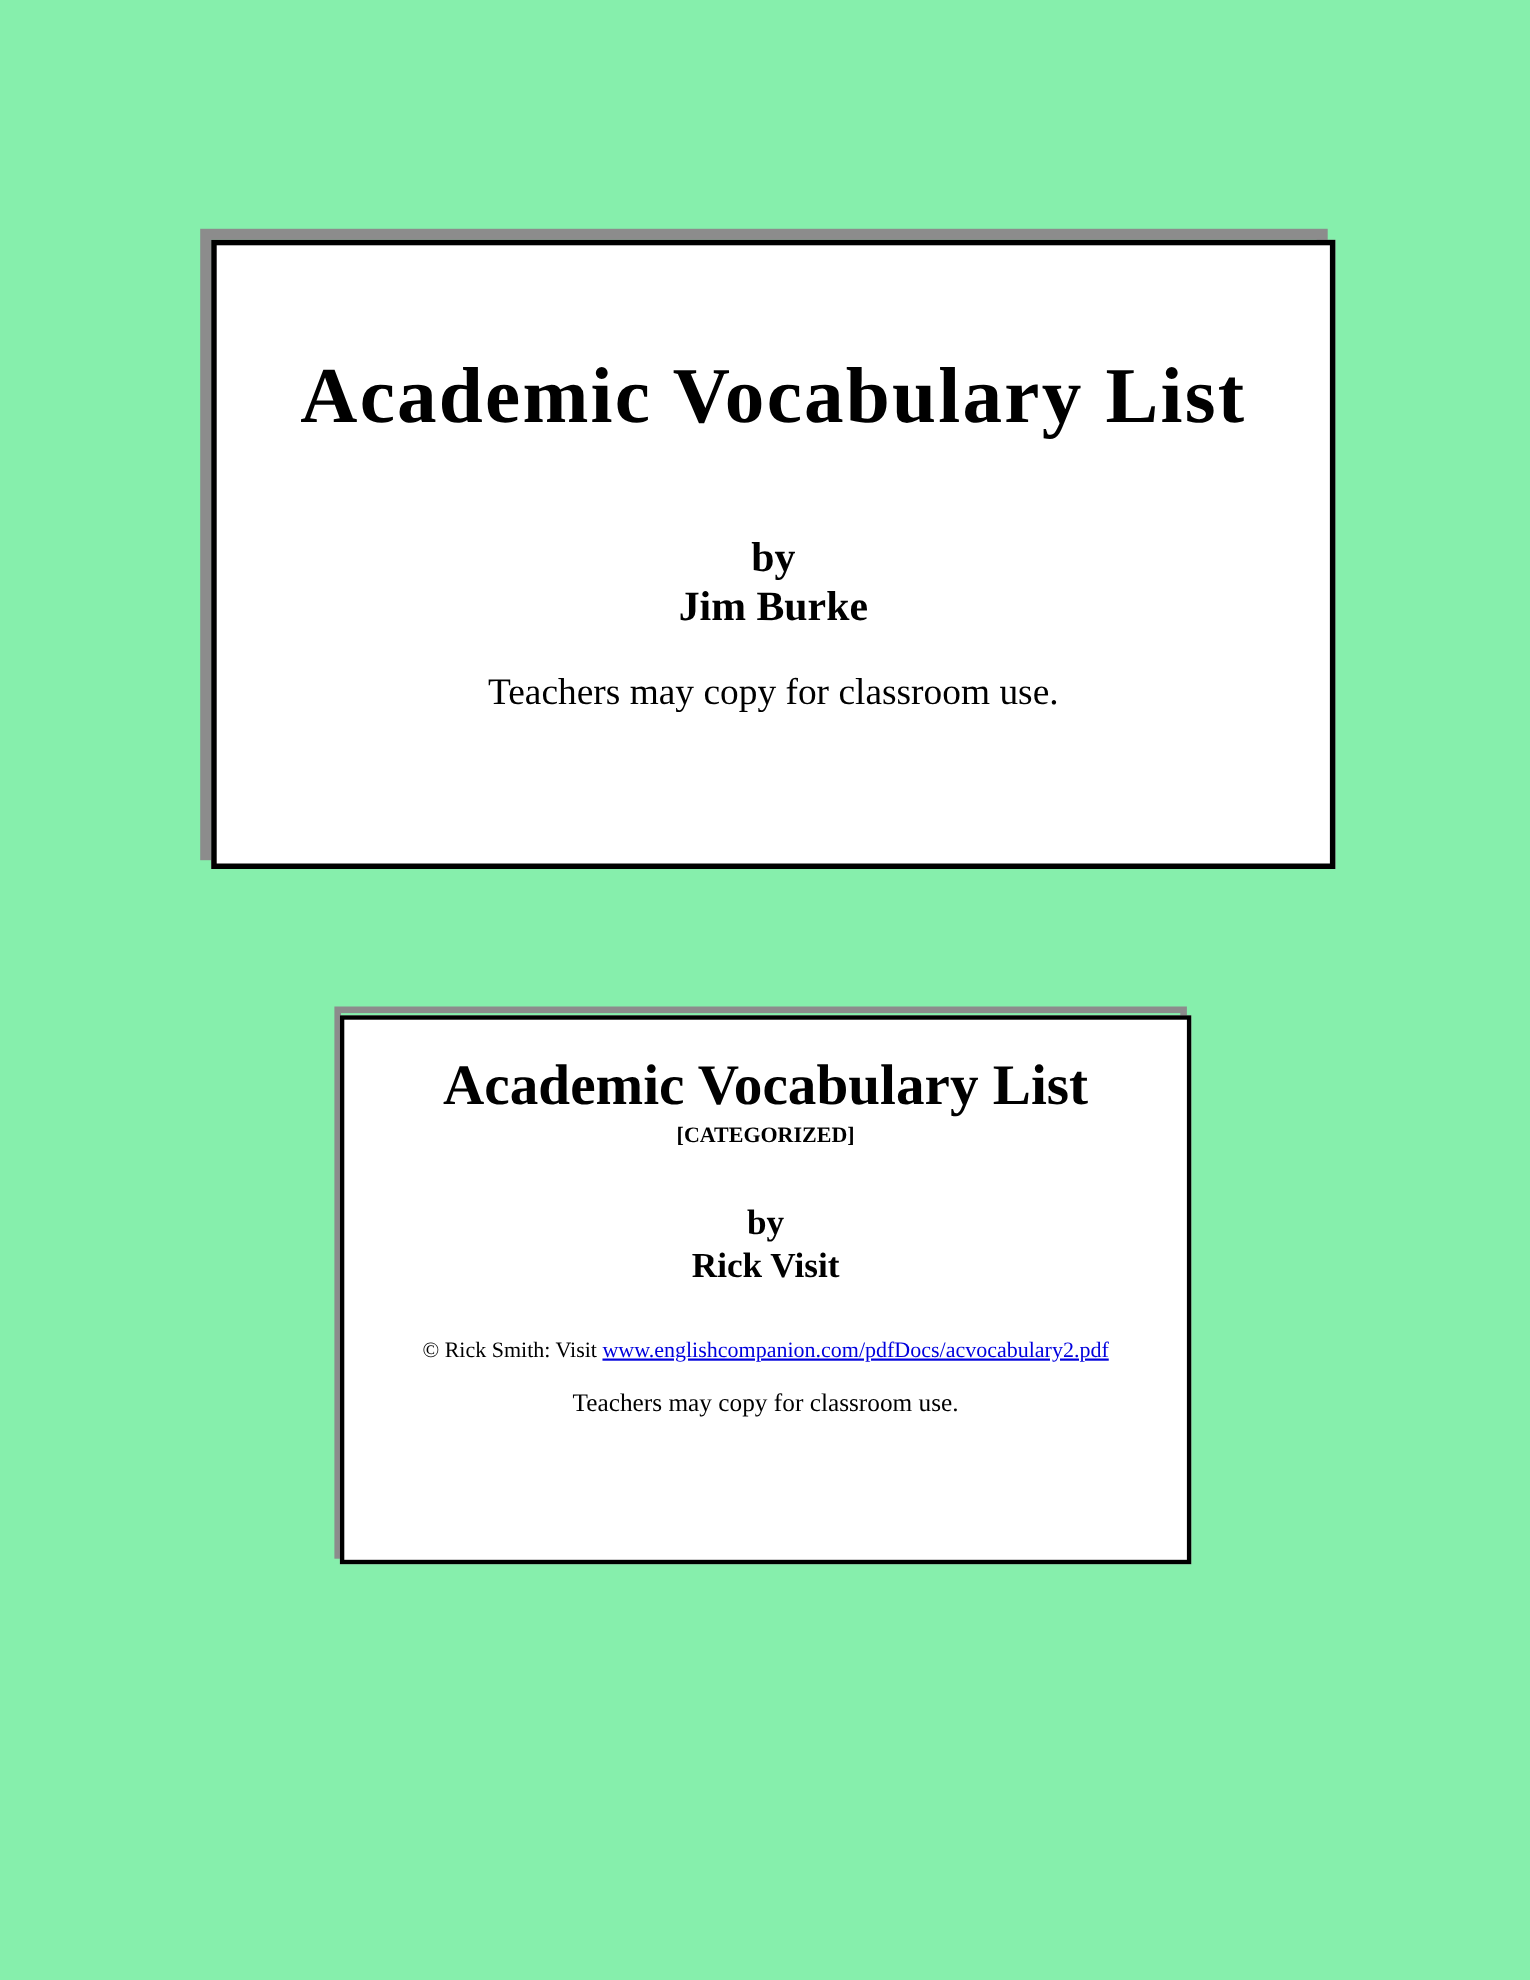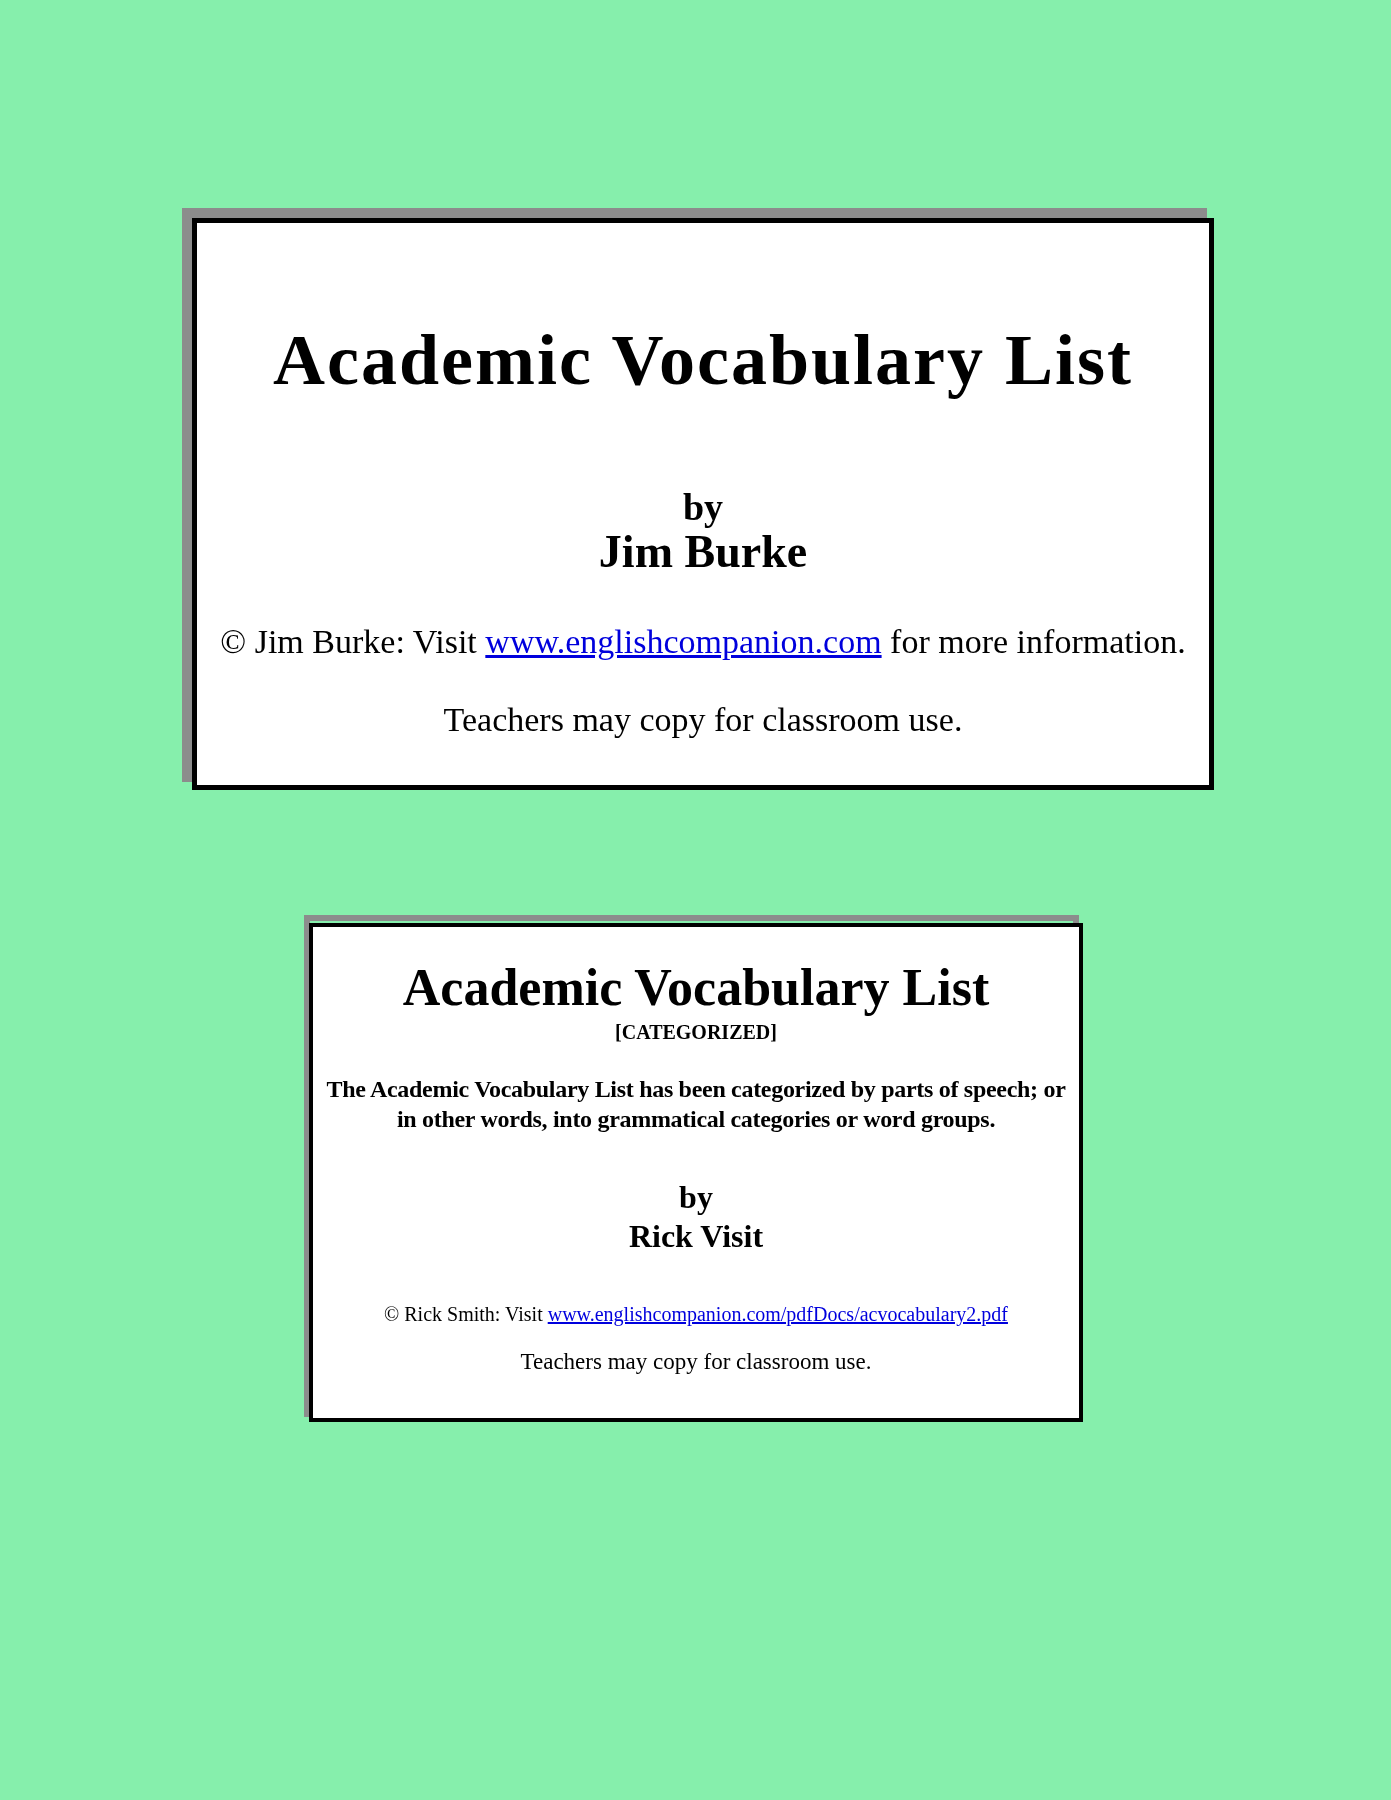--- a/index.html
+++ b/index.html
@@ -61,21 +61,21 @@
     letter-spacing: 2px;
     white-space: nowrap;
   }
   .b1-by {
     margin-top: 88px;
     font-size: 38px;
     line-height: 44px;
     font-weight: bold;
   }
   .b1-author {
-    font-size: 46px;
+    font-size: 38px;
     line-height: 46px;
     font-weight: bold;
   }
   .b1-copyright {
     margin-top: 44px;
     font-size: 34px;
     line-height: 46px;
     white-space: nowrap;
   }
   .b1-note {
@@ -137,31 +137,29 @@
 <body>
 
 <div class="page">
 
   <div class="shadow-box box1">
     <div class="gray-frame"></div>
     <div class="box-inner">
       <div class="b1-title">Academic Vocabulary List</div>
       <div class="b1-by">by</div>
       <div class="b1-author">Jim Burke</div>
-      <div class="b1-copyright"><span>© Jim Burke: Visit </span><a class="doc-link">www.englishcompanion.com</a><span> for more information.</span></div>
       <div class="b1-note">Teachers may copy for classroom use.</div>
     </div>
   </div>
 
   <div class="shadow-box box2">
     <div class="gray-frame"></div>
     <div class="box-inner">
       <div class="b2-title">Academic Vocabulary List</div>
       <div class="b2-subtitle">[CATEGORIZED]</div>
-      <div class="b2-desc"><span>The Academic Vocabulary List has been categorized by parts of speech; or</span><br><span>in other words, into grammatical categories or word groups.</span></div>
       <div class="b2-by">by</div>
       <div class="b2-author">Rick Visit</div>
       <div class="b2-copyright"><span>© Rick Smith: Visit </span><a class="doc-link">www.englishcompanion.com/pdfDocs/acvocabulary2.pdf</a></div>
       <div class="b2-note">Teachers may copy for classroom use.</div>
     </div>
   </div>
 
 </div>
 
 </body></html>

